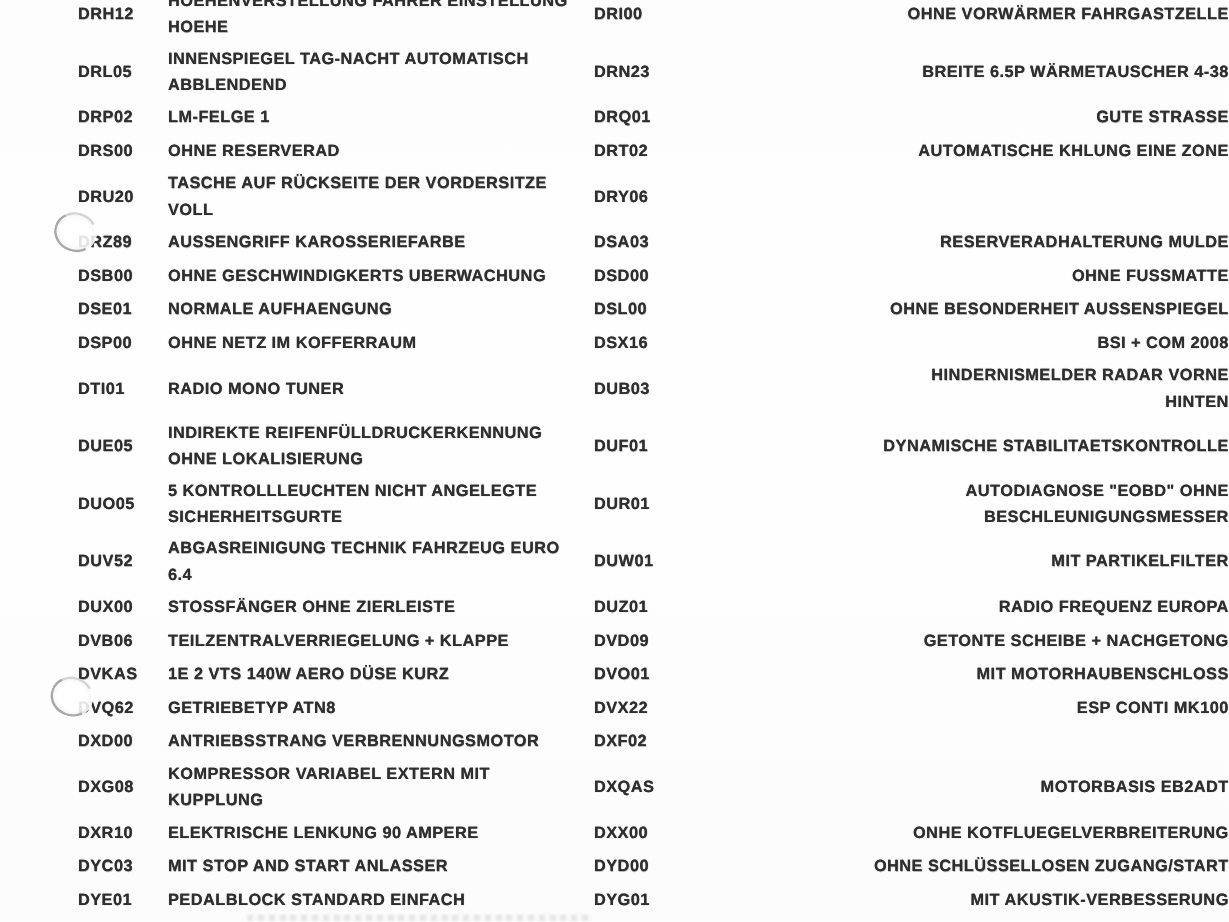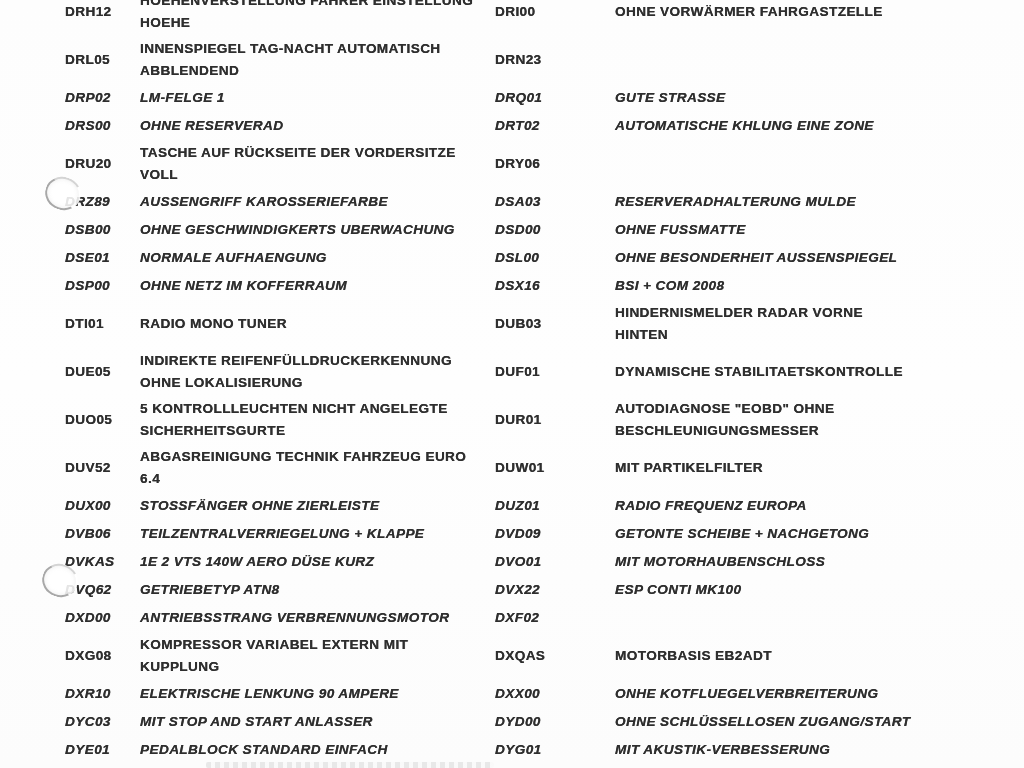--- a/index.html
+++ b/index.html
@@ -18,35 +18,35 @@
     position: absolute;
     top: -12px; left: 0; right: 0;
     display: flex;
     flex-direction: column;
   }
   .row {
     display: flex;
     align-items: center;
     width: 100%;
   }
-  .row.single { height: 28px; font-style: italic; }
+  .row.single { height: 28px; }
   .row.double { height: 48px; }
   .cell {
     font-weight: bold;
     font-size: 13.6px;
     letter-spacing: 0.4px;
     color: #2e2e2e;
     text-shadow: 0 0 0.6px rgba(52,52,52,0.85), 0.3px 0.3px 0.4px rgba(90,90,90,0.35);
     line-height: 22px;
     white-space: pre-line;
   }
   .col-code-l { width: 140px; padding-left: 65px; flex: none; }
   .col-desc-l { width: 340px; flex: none; }
   .col-code-r { width: 135px; padding-left: 15px; flex: none; }
-  .col-desc-r { flex: 1; min-width: 0; }
+  .col-desc-r { flex: 1; min-width: 0; text-align: right; }
   
   .punch {
     position: absolute;
     width: 36px; height: 33px;
     border-radius: 50%;
     border: 2px solid #a8a8a8;
     border-right-color: transparent;
     border-top-color: #d4d4d4;
     background: rgba(255,255,255,0.88);
     transform: rotate(18deg);
@@ -81,20 +81,21 @@
 HOEHE</div>
       <div class="cell col-code-r">DRI00</div>
       <div class="cell col-desc-r">OHNE VORWÄRMER FAHRGASTZELLE</div>
     </div>
 
     <div class="row double">
       <div class="cell col-code-l">DRL05</div>
       <div class="cell col-desc-l">INNENSPIEGEL TAG-NACHT AUTOMATISCH
 ABBLENDEND</div>
       <div class="cell col-code-r">DRN23</div>
+      <div class="cell col-desc-r">BREITE 6.5P WÄRMETAUSCHER 4-38</div>
     </div>
 
     <div class="row single">
       <div class="cell col-code-l">DRP02</div>
       <div class="cell col-desc-l">LM-FELGE 1</div>
       <div class="cell col-code-r">DRQ01</div>
       <div class="cell col-desc-r">GUTE STRASSE</div>
     </div>
 
     <div class="row single">

